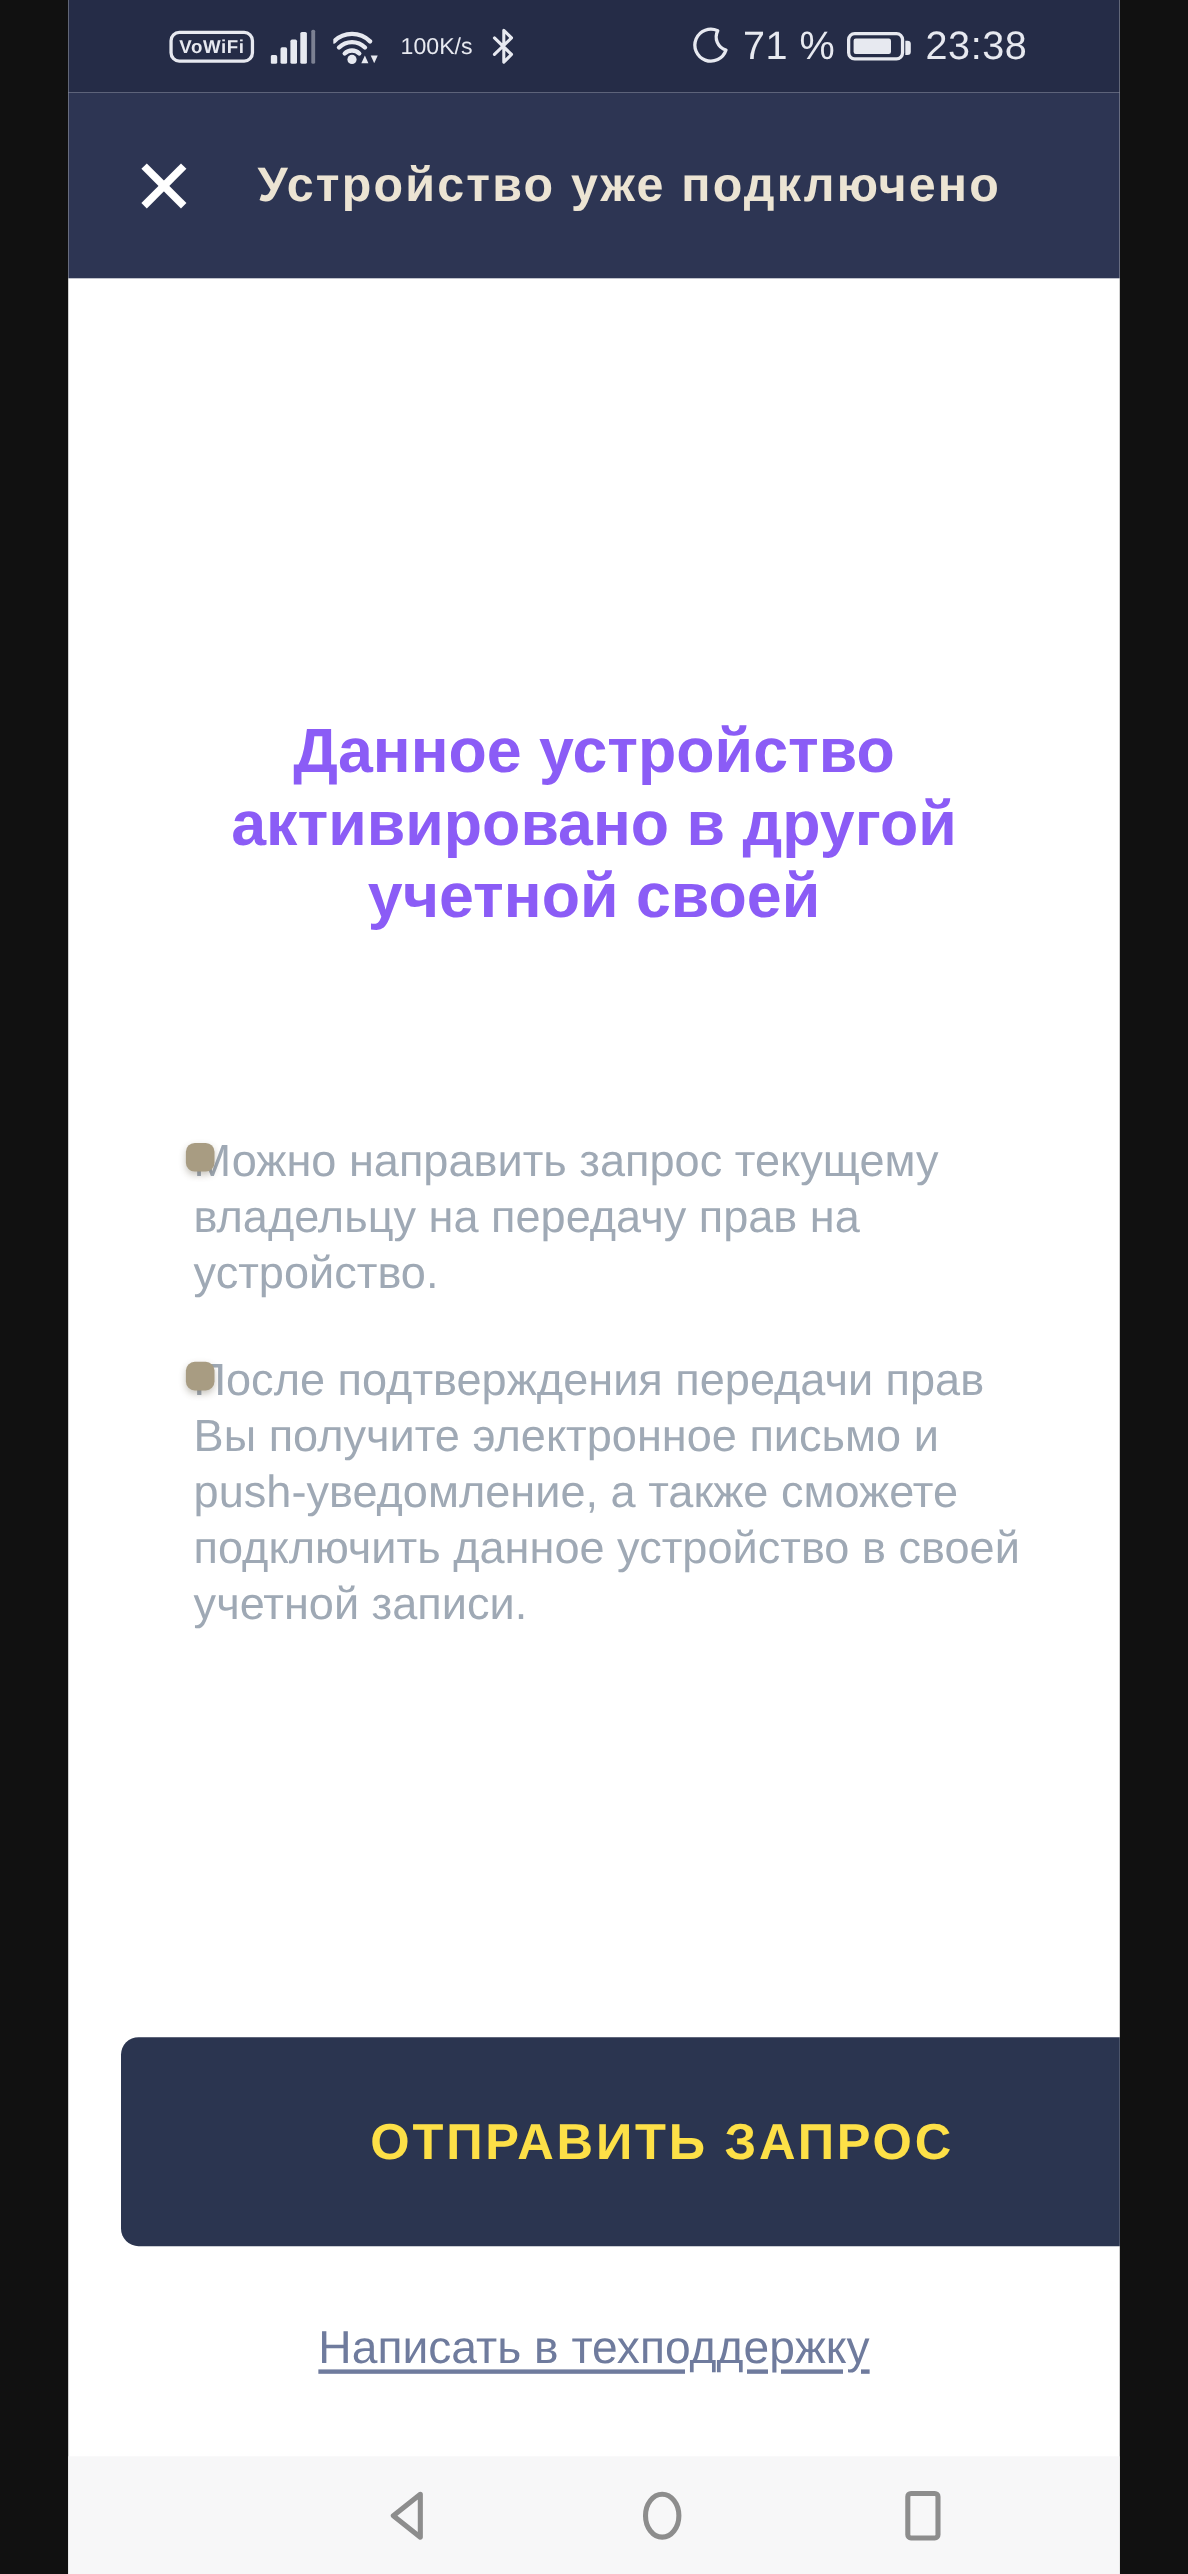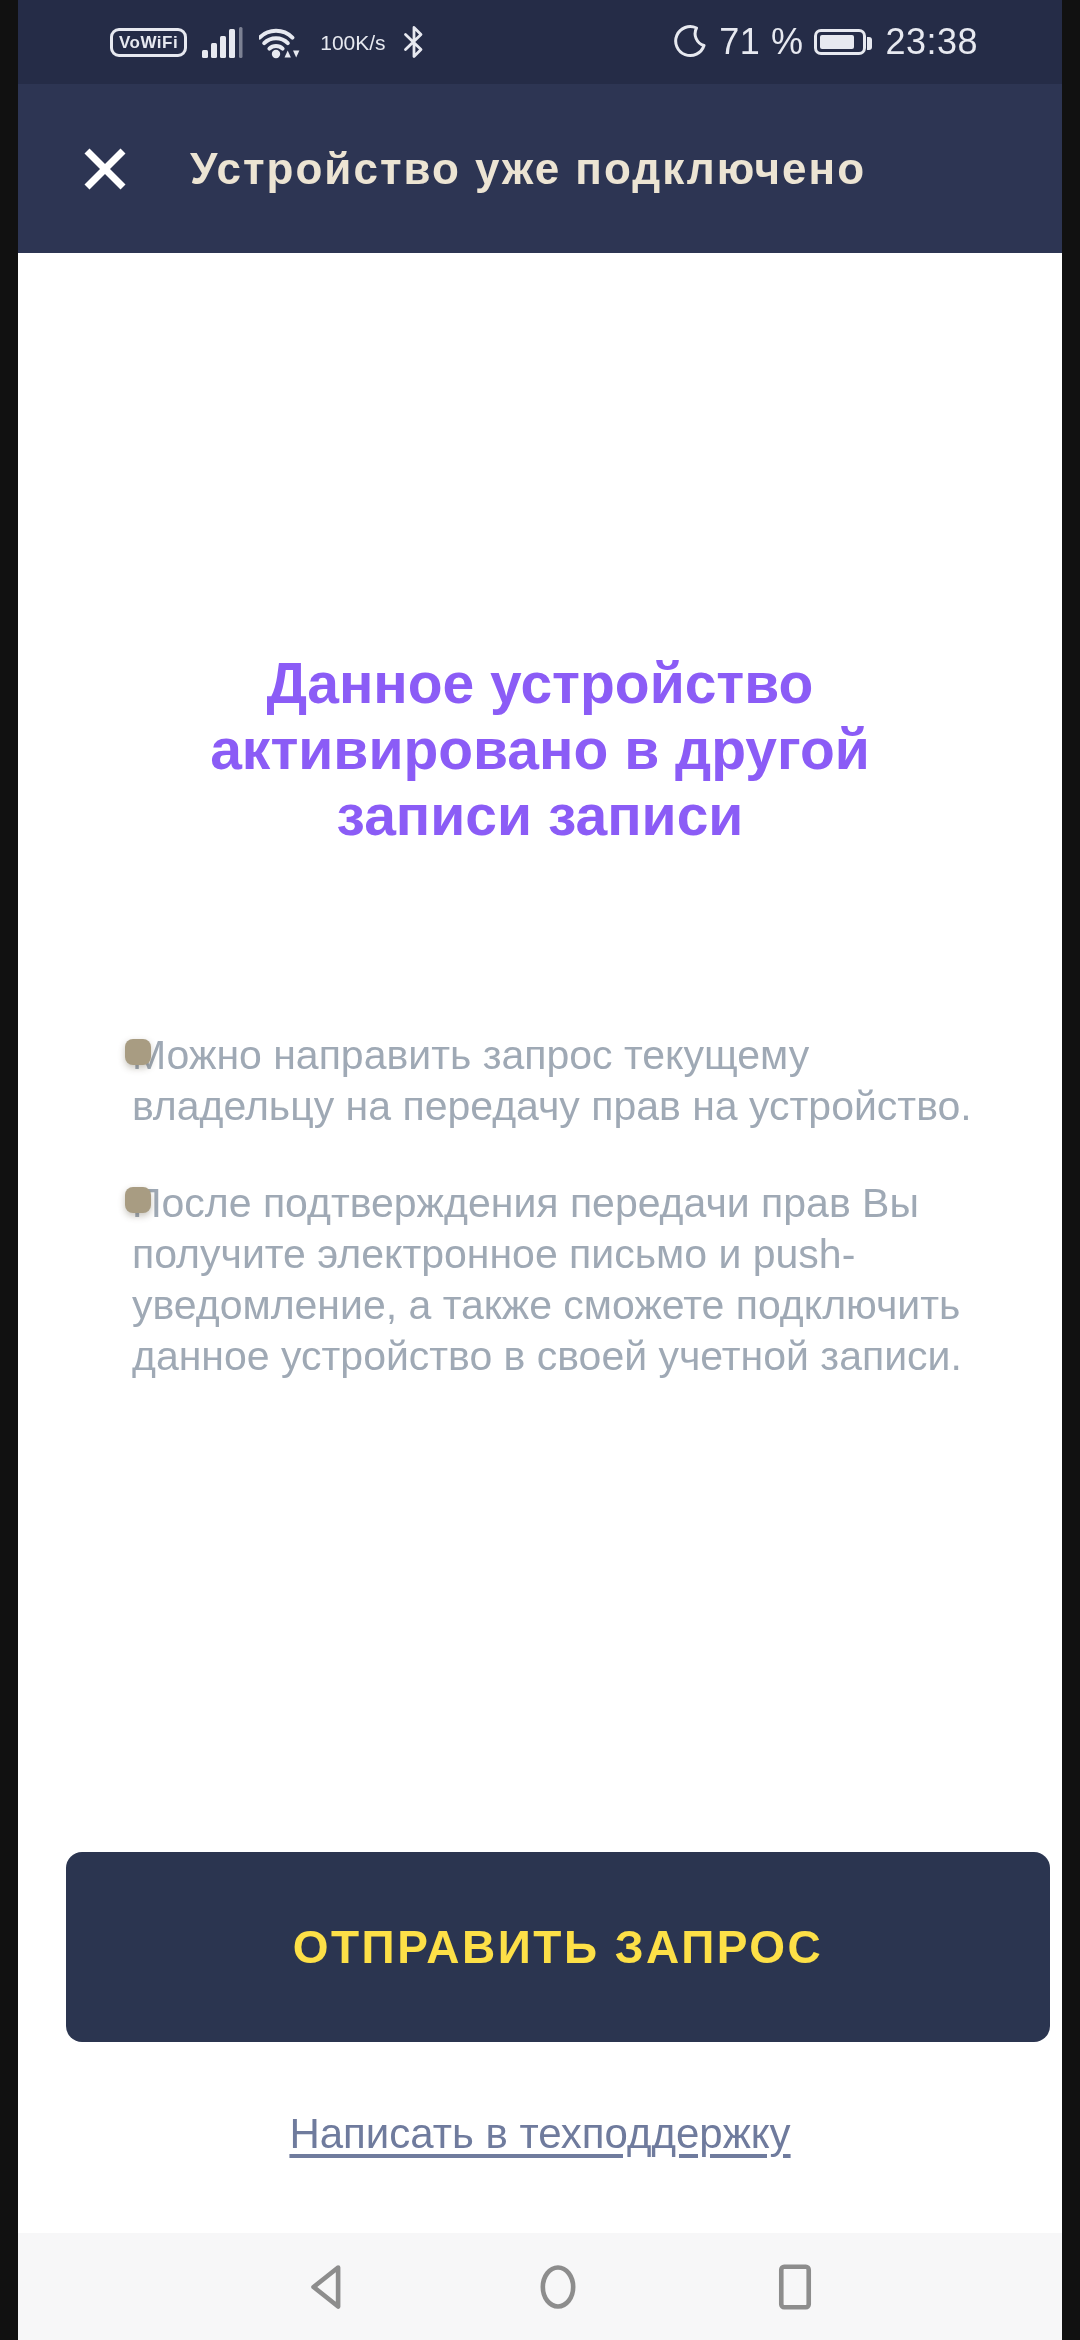--- a/index.html
+++ b/index.html
@@ -1,19 +1,19 @@
 <!DOCTYPE html>
 <html><head>
 <meta charset="utf-8">
 <style>
   * { margin:0; padding:0; box-sizing:border-box; }
   html,body { background:#111; }
   body { font-family:"Liberation Sans", sans-serif; }
 
-  .screen { position:relative; width:1044px; height:2340px; background:#ffffff; overflow:hidden; margin:0 auto; }
+  .screen { position:relative; width:956px; height:2340px; background:#ffffff; overflow:hidden; margin:0 auto; }
 
   
   .status-bar { position:absolute; top:0; left:0; right:0; height:84px; background:#252c47;
     display:flex; justify-content:space-between; align-items:center; padding:0 84px 0 92px; color:#e7e9f0; }
   .sb-left { display:flex; align-items:center; gap:15px; }
   .sb-right { display:flex; align-items:center; gap:11px; }
   .vowifi { border:3px solid #e7e9f0; border-radius:9px; font-size:17px; font-weight:bold;
     padding:3px 6px; letter-spacing:0.5px; line-height:1; }
   .speed { display:flex; align-items:center; font-size:21px; line-height:23px; }
   .sb-text { font-size:36px; letter-spacing:0.5px; }
@@ -103,21 +103,21 @@
         <line x1="9" y1="9" x2="45" y2="45" stroke="#ffffff" stroke-width="7"></line>
         <line x1="45" y1="9" x2="9" y2="45" stroke="#ffffff" stroke-width="7"></line>
       </svg>
     </button>
     <h2 class="app-title">Устройство уже подключено</h2>
   </div>
 
   <h1 class="heading">
     <span>Данное устройство</span>
     <span>активировано в другой</span>
-    <span>записи записи</span>
+    <span>учетной своей</span>
   </h1>
 
   <ul class="bullets">
     <li>
       <span class="marker"></span>
       <span class="btext">Можно направить запрос текущему владельцу на передачу прав на устройство.</span>
     </li>
     <li>
       <span class="marker"></span>
       <span class="btext">После подтверждения передачи прав Вы получите электронное письмо и push-уведомление, а также сможете подключить данное устройство в своей учетной записи.</span>

